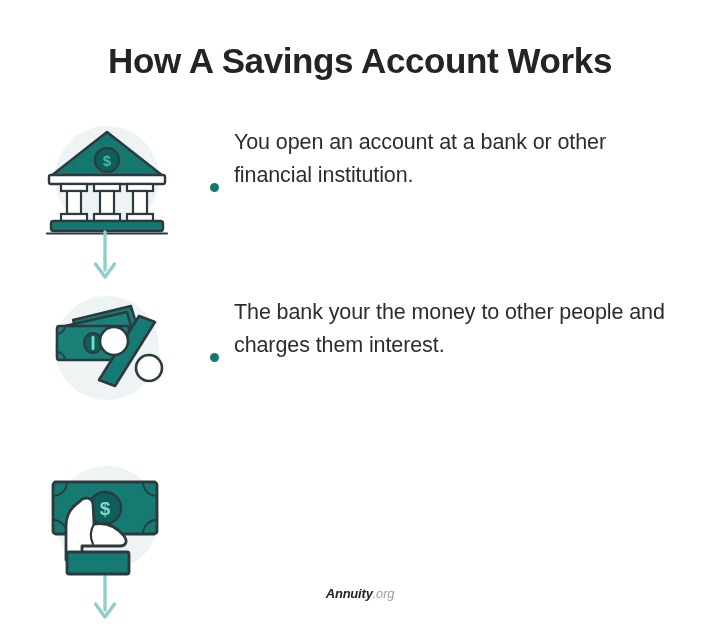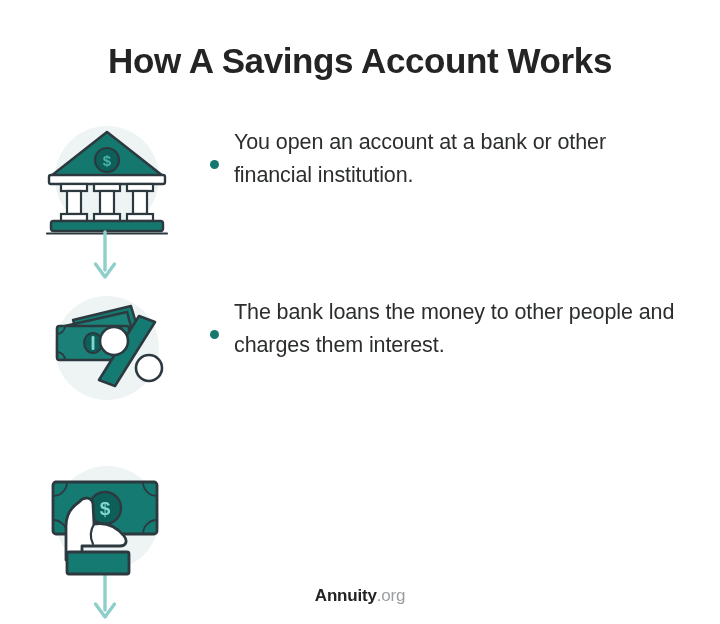--- a/index.html
+++ b/index.html
@@ -85,21 +85,21 @@
   }
 
   .text-col {
     flex: 1 1 auto;
     padding-right: 24px;
     padding-top: 14px;
   }
 
   .bullet-row {
     display: flex;
-    align-items: center;
+    align-items: flex-end;
   }
 
   .bullet-dot {
     flex: 0 0 auto;
     width: 9px;
     height: 9px;
     border-radius: 50%;
     background: #15786f;
     margin-top: 11px;
     margin-right: 15px;
@@ -125,22 +125,23 @@
   .arrow-1 { top: 118px; }
   .arrow-2 { top: 288px; }
 
   
   .footer {
     position: absolute;
     left: 0;
     top: 586px;
     width: 720px;
     text-align: center;
-    font-size: 17px;
+    font-size: 13px;
     letter-spacing: -0.2px;
+    font-style: italic;
   }
   .footer-brand {
     font-weight: 700;
     color: #232323;
   }
   .footer-tld {
     font-weight: 400;
     color: #9b9ea0;
   }
 </style>
@@ -221,21 +222,21 @@
             <path d="M100 26 L116 32 L76 96 L60 90 Z" fill="#157a71" stroke="#2c3a40" stroke-width="2.6" stroke-linejoin="round"></path>
 
             <circle cx="75" cy="51" r="14" fill="#ffffff" stroke="#2c3a40" stroke-width="2.6"></circle>
             <circle cx="110" cy="78" r="13" fill="#ffffff" stroke="#2c3a40" stroke-width="2.6"></circle>
           </svg>
         </div>
       </div>
       <div class="text-col">
         <div class="bullet-row">
           <span class="bullet-dot"></span>
-          <div class="step-text">The bank loans the money to other people and charges them interest.</div>
+          <div class="step-text">The bank your the money to other people and charges them interest.</div>
         </div>
       </div>
 
       <div class="arrow arrow-2">
         <svg width="26" height="52" viewBox="0 0 26 52">
           <line x1="13" y1="2" x2="13" y2="40" stroke="#8fcfcb" stroke-width="3.4" stroke-linecap="round"></line>
           <path d="M3.5 34 L13 47 L22.5 34" fill="none" stroke="#8fcfcb" stroke-width="3.4" stroke-linecap="round" stroke-linejoin="round"></path>
         </svg>
       </div>
     </div>

